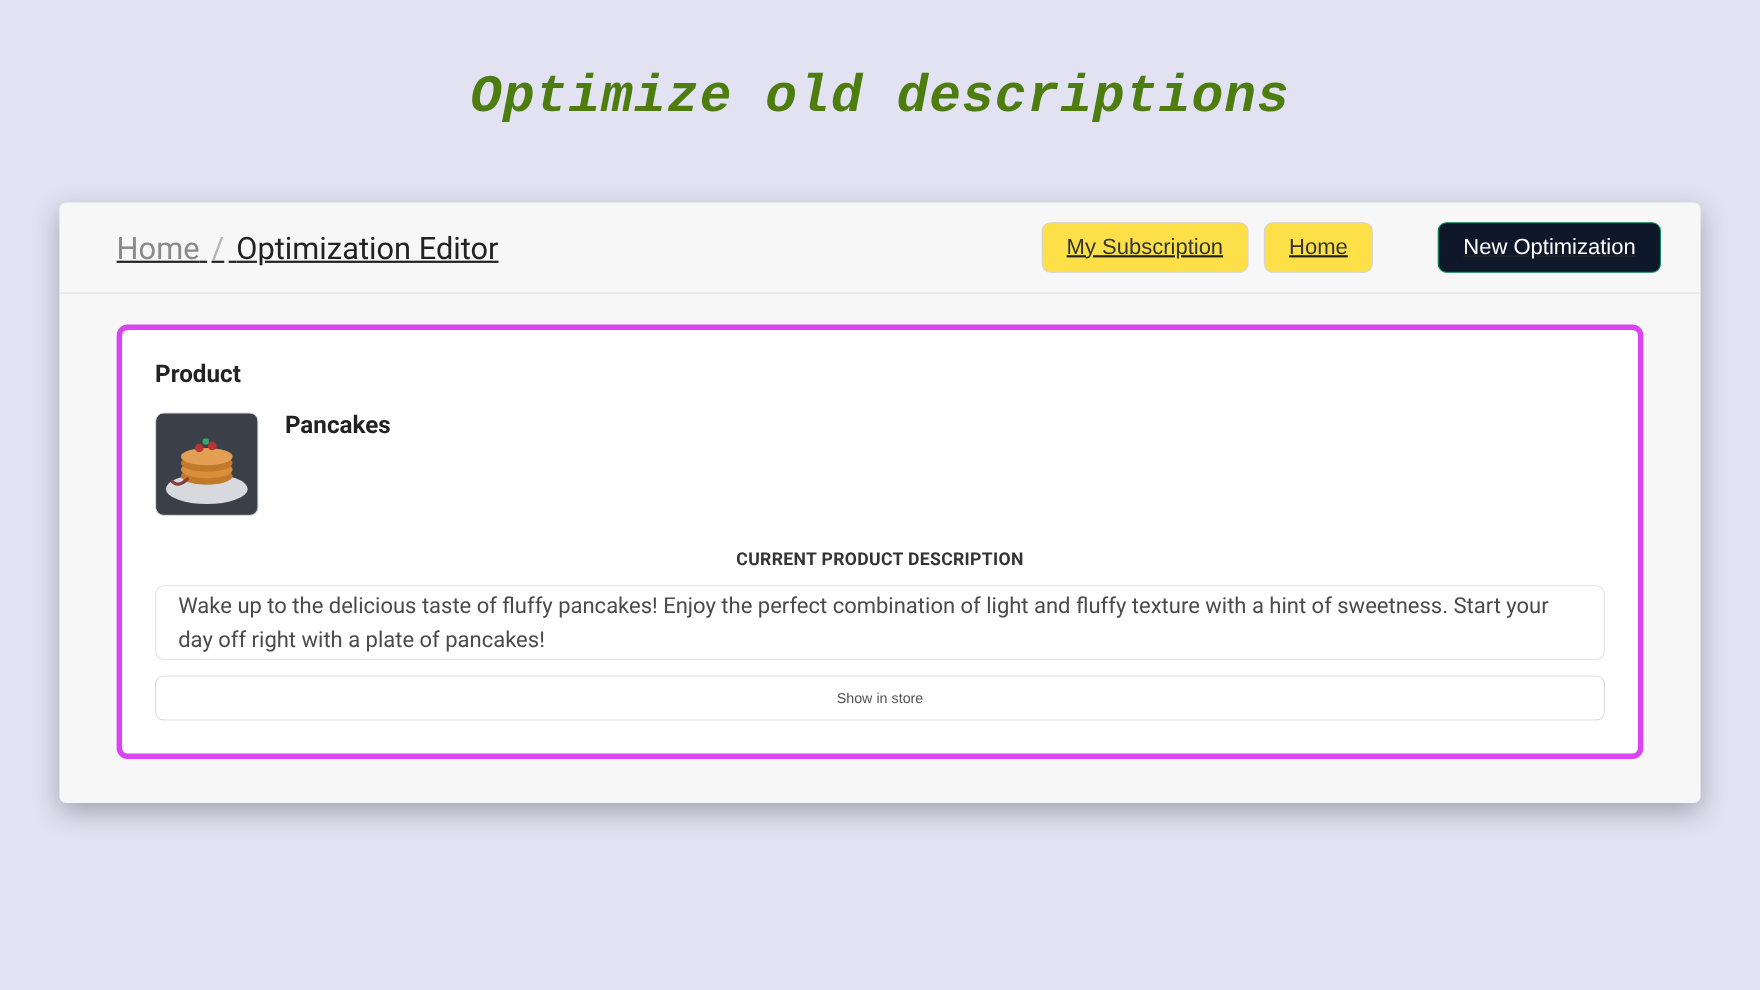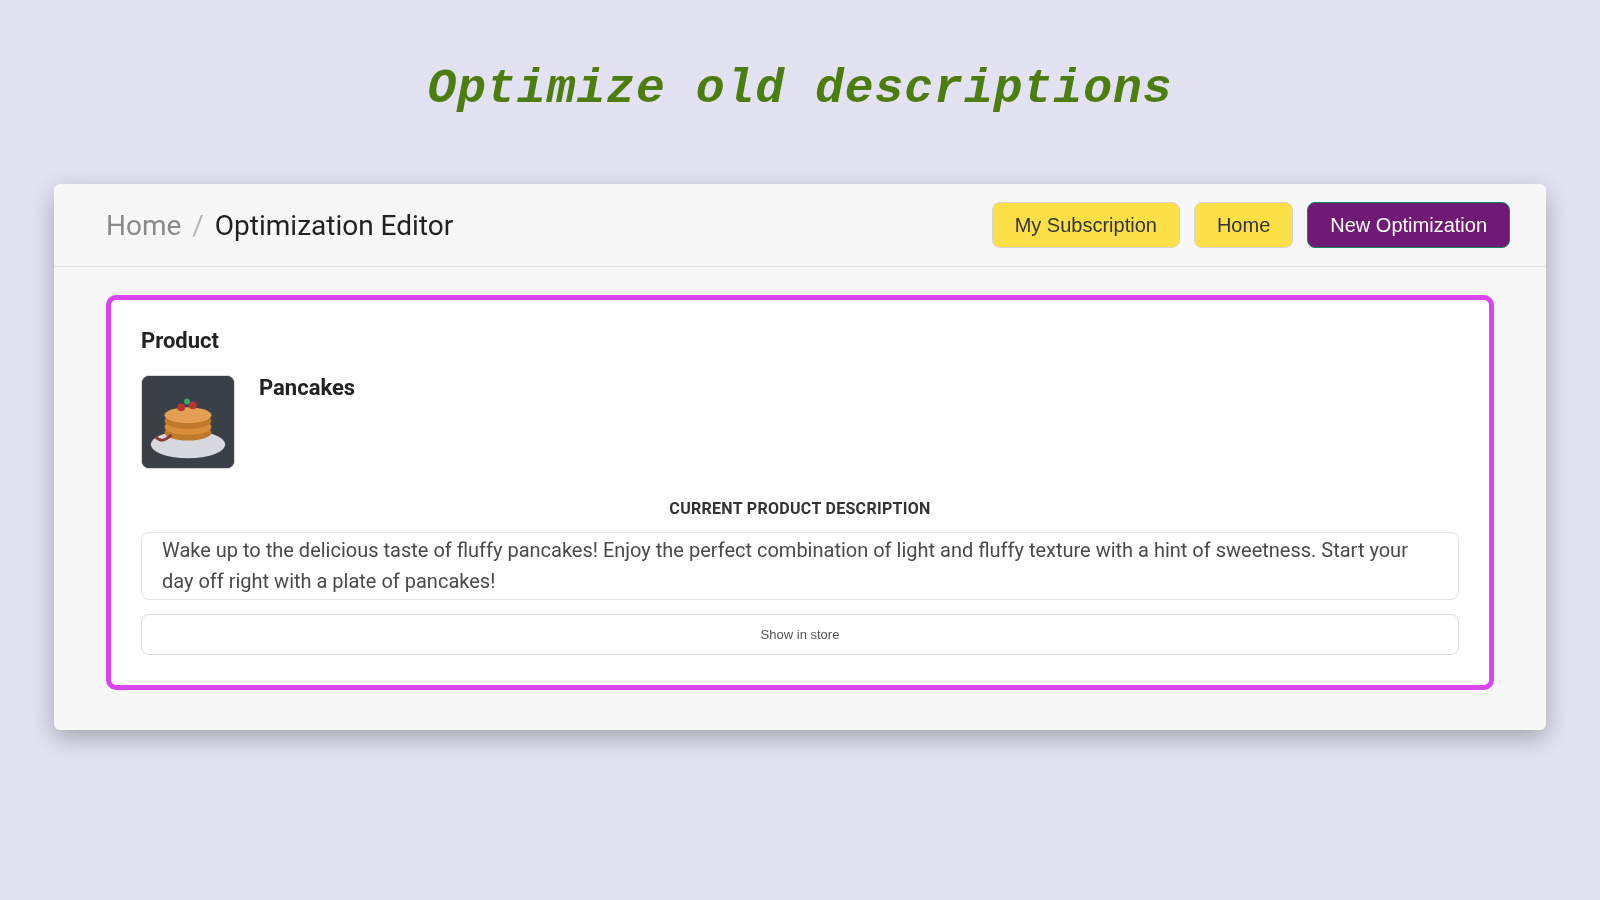--- a/index.html
+++ b/index.html
@@ -30,20 +30,21 @@
     box-shadow: 0 8px 24px rgba(0,0,0,0.28);
     overflow: hidden;
   }
 
   .panel-header {
     display: flex;
     align-items: center;
     justify-content: space-between;
     padding: 18px 36px 18px 52px;
     border-bottom: 1px solid #e2e2e2;
+    text-decoration: underline;
   }
 
   .breadcrumb {
     font-size: 28px;
     font-weight: 400;
     color: #222;
   }
   .breadcrumb .bc-home { color: #8a8a8a; }
   .breadcrumb .bc-sep  { color: #b5b5b5; padding: 0 4px; }
   .breadcrumb .bc-current { color: #222; }
@@ -54,23 +55,24 @@
     font-size: 20px;
     padding: 10px 22px;
     border-radius: 8px;
     border: 1px solid #d4d4d4;
     background: #fde047;
     color: #333;
     cursor: pointer;
     line-height: 1.2;
   }
   .btn-primary {
-    background: #701a75;
+    background: #0f172a;
     border-color: #0c8a5c;
     color: #fff;
+    margin-left: 45px;
   }
 
   .card {
     margin: 28px 52px 40px 52px;
     background: #fff;
     border: 5px solid #d946ef;
     border-radius: 10px;
     padding: 28px 30px 30px 30px;
   }
 

